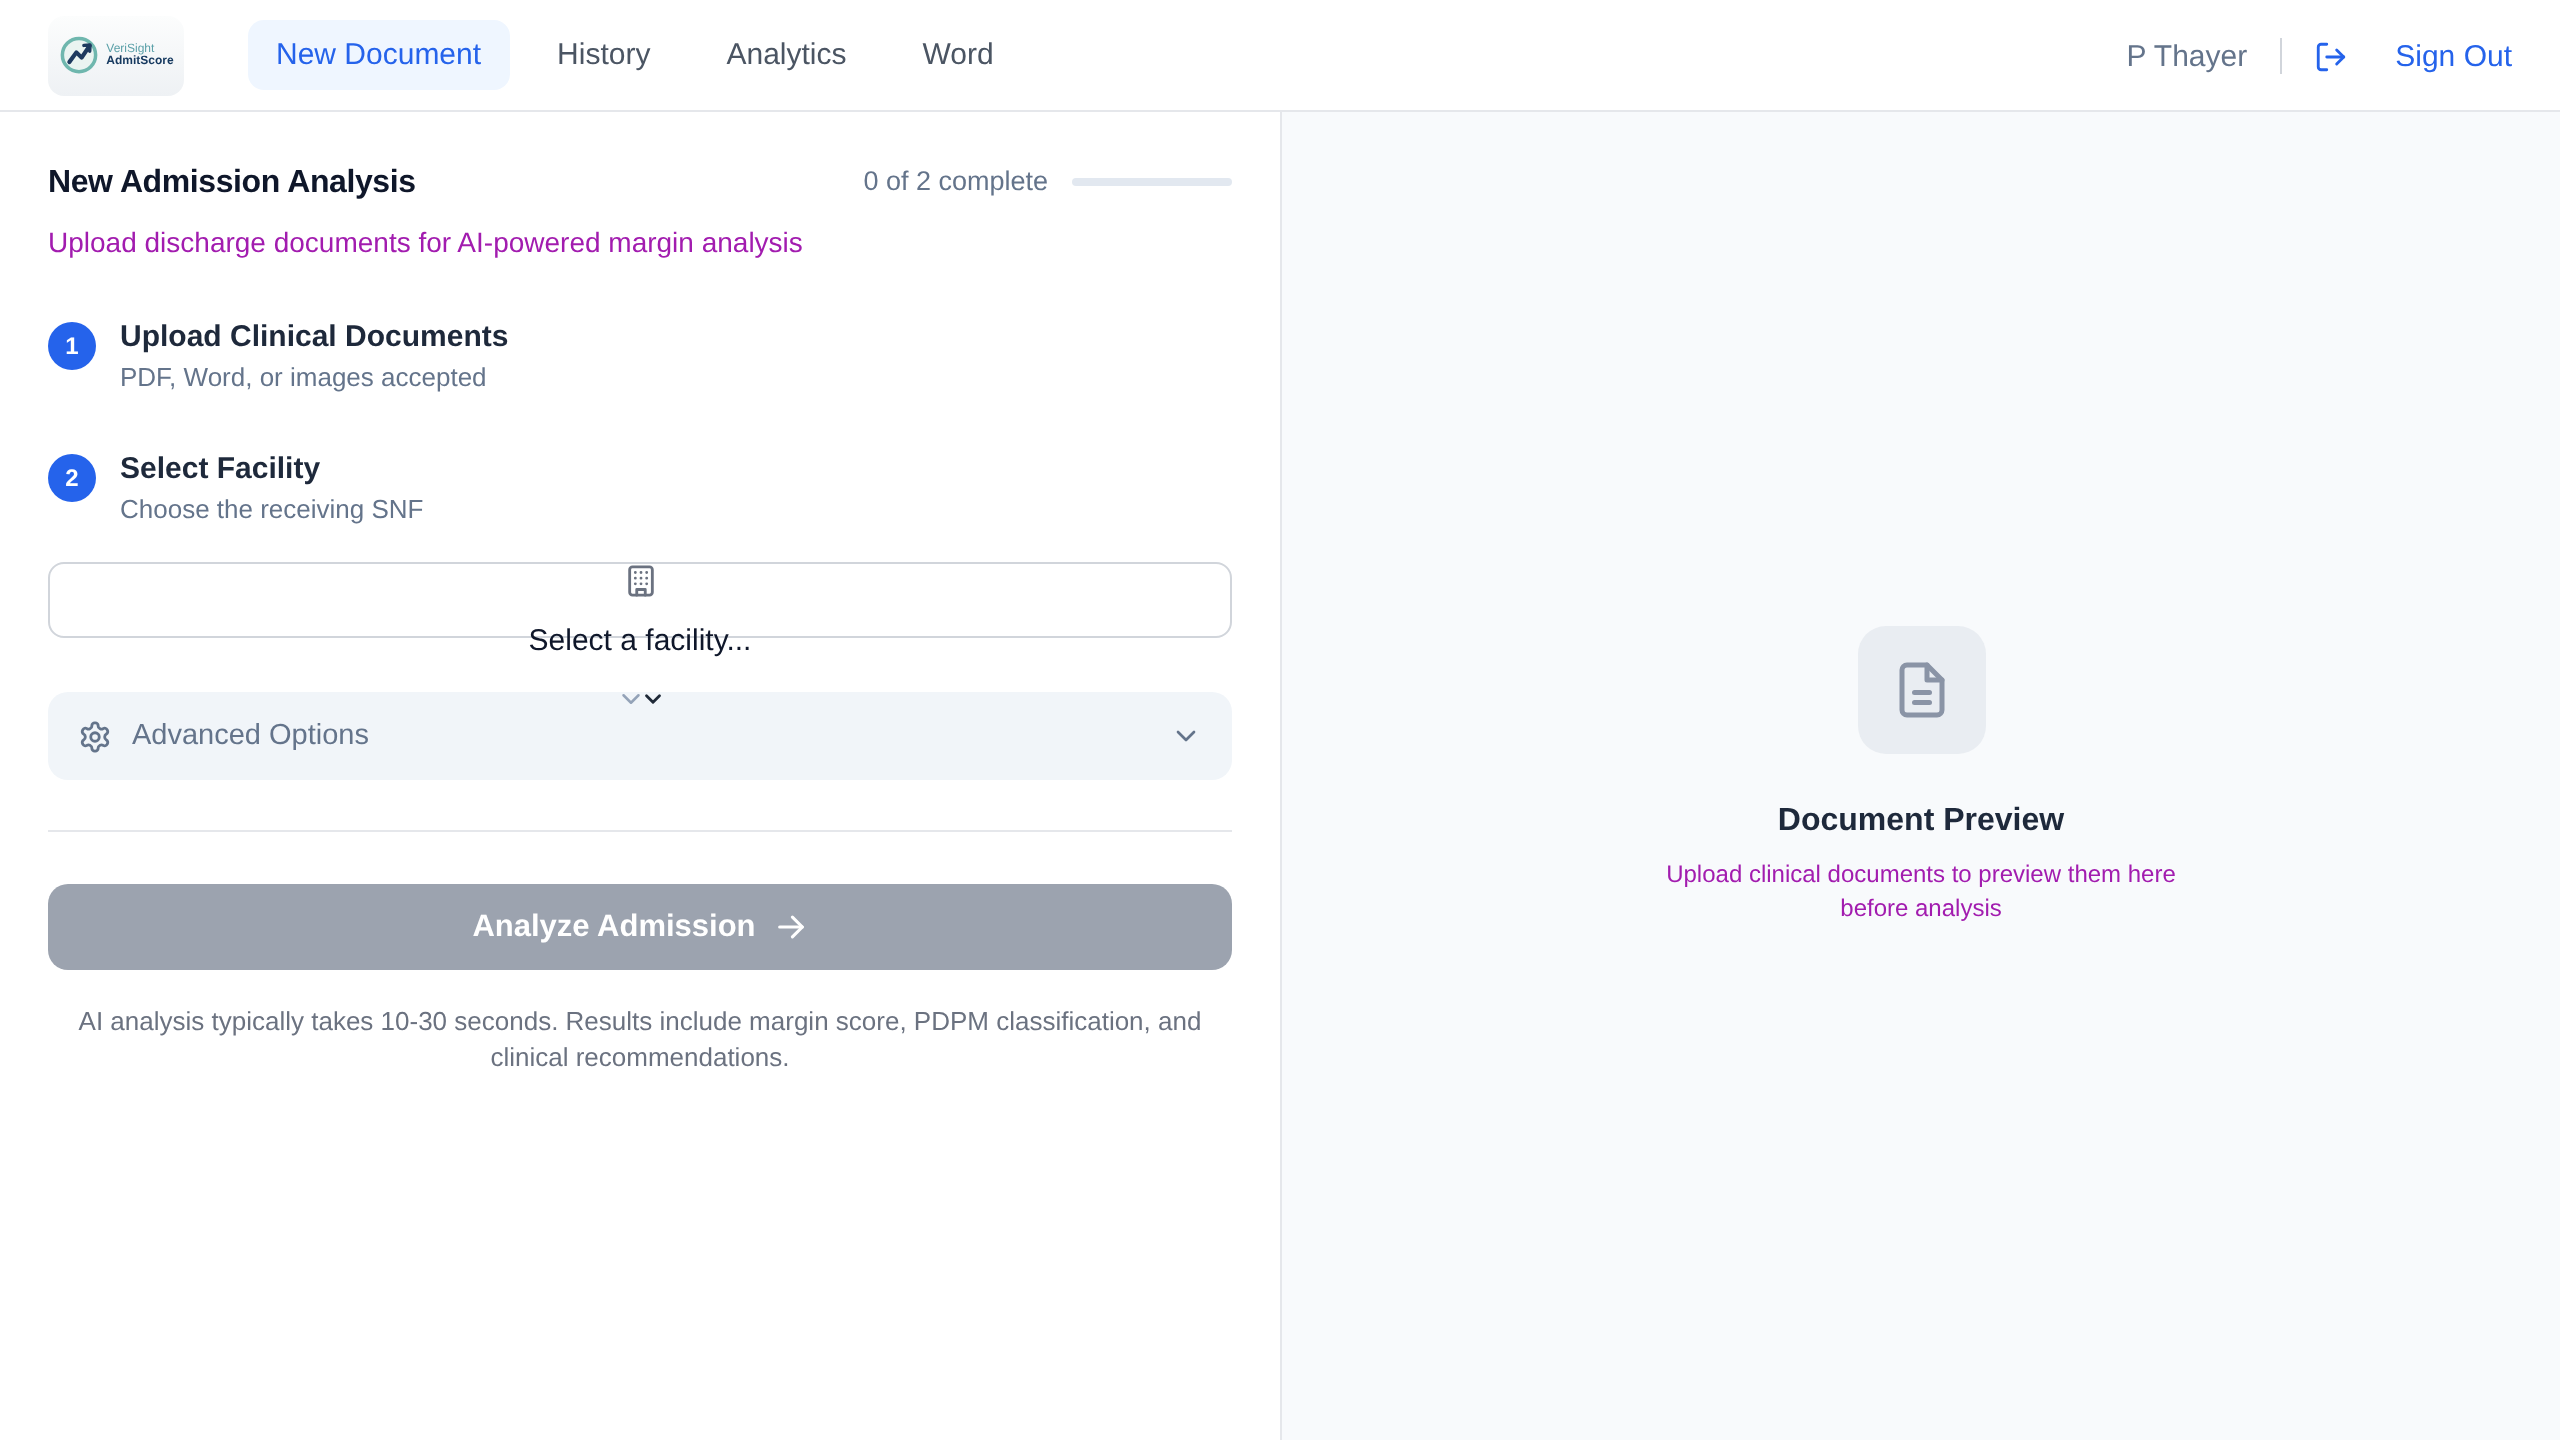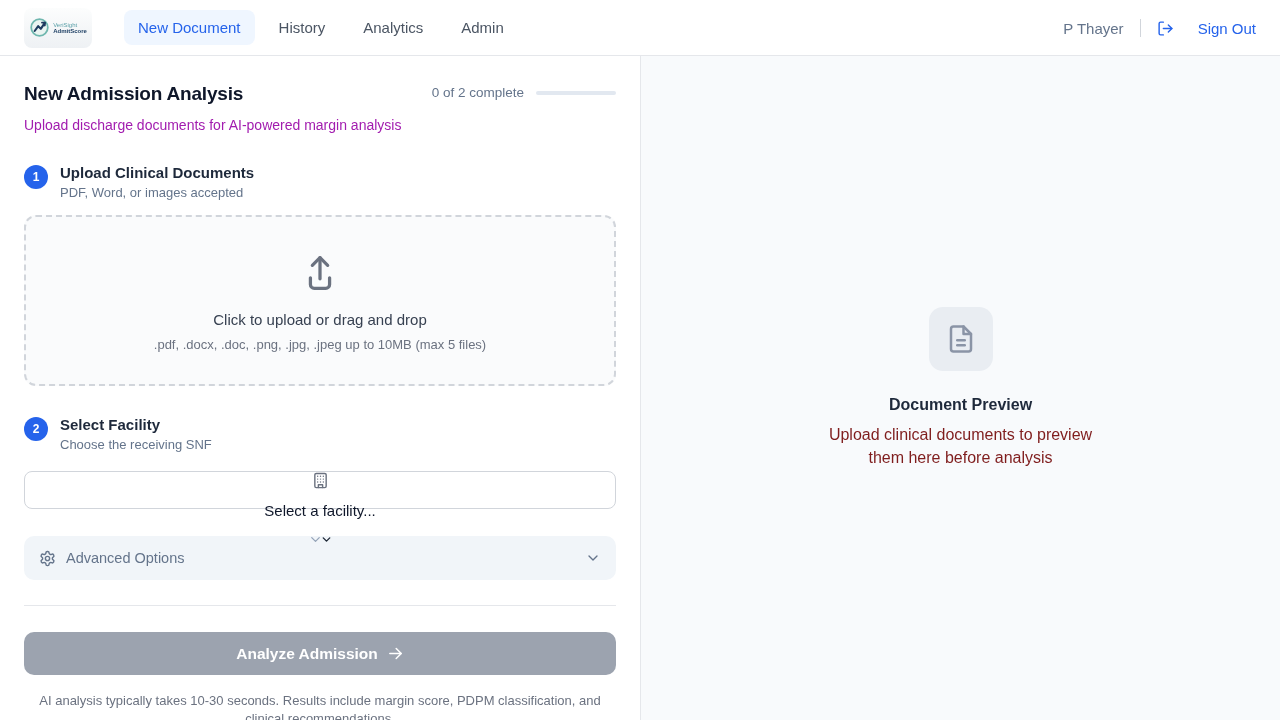--- a/index.html
+++ b/index.html
@@ -39,21 +39,21 @@
   
   .main { display:flex; height:664px; }
   .left-panel { width:640px; padding:24px; background:#ffffff; }
   .right-panel {
     flex:1; background:#f8fafc; border-left:1px solid #e5e7eb;
     display:flex; align-items:center; justify-content:center;
   }
 
   
   .title-row { display:flex; align-items:center; justify-content:space-between; }
-  .page-title { font-size:19px; font-weight:700; color:#0f172a; margin:3px 0 0 0; letter-spacing:-0.2px; }
+  .page-title { font-size:16px; font-weight:700; color:#0f172a; margin:3px 0 0 0; letter-spacing:-0.2px; }
   .progress-group { display:flex; align-items:center; gap:12px; }
   .progress-label { font-size:13.5px; color:#64748b; white-space:nowrap; }
   .progress-track { width:80px; height:4px; background:#e2e8f0; border-radius:2px; overflow:hidden; }
   .progress-fill { height:100%; background:#2563eb; width:0%; }
   .page-subtitle { margin-top:12px; font-size:14px; color:#a21caf; }
 
   .step-header { display:flex; gap:12px; align-items:flex-start; }
   .step1 { margin-top:31px; }
   .step2 { margin-top:30px; }
   .step-circle {
@@ -102,21 +102,21 @@
     line-height:1.42; padding:0 14px;
   }
 
   
   .preview-empty { text-align:center; }
   .preview-icon-box {
     width:64px; height:64px; border-radius:14px; background:#e9edf2;
     margin:0 auto; display:flex; align-items:center; justify-content:center;
   }
   .preview-title { margin-top:25px; font-size:16px; font-weight:700; color:#1e293b; }
-  .preview-sub { margin:9px auto 0; font-size:16px; color:#7f1d1d; width:292px; line-height:1.45; }
+  .preview-sub { margin:9px auto 0; font-size:12px; color:#a21caf; width:292px; line-height:1.45; }
 
   svg { display:block; }
 </style>
 </head>
 <body>
 
 <div class="header">
   <div class="logo-box">
     <span>
       <svg width="21" height="21" viewBox="0 0 24 24">
@@ -128,21 +128,21 @@
     <span class="brand-text">
       <span class="brand-light">VeriSight</span>
       <span class="brand-bold">AdmitScore</span>
     </span>
   </div>
 
   <div class="nav">
     <div class="nav-item active">New Document</div>
     <div class="nav-item">History</div>
     <div class="nav-item">Analytics</div>
-    <div class="nav-item">Admin</div>
+    <div class="nav-item">Word</div>
   </div>
 
   <div class="header-right">
     <span class="user-name">P Thayer</span>
     <span class="vdiv"></span>
     <span class="signout">
       <span>
         <svg width="17" height="17" viewBox="0 0 24 24" fill="none" stroke="#2563eb" stroke-width="2" stroke-linecap="round" stroke-linejoin="round">
           <path d="M9 21H5a2 2 0 0 1-2-2V5a2 2 0 0 1 2-2h4"></path>
           <polyline points="16 17 21 12 16 7"></polyline>
@@ -170,31 +170,20 @@
     <div class="page-subtitle">Upload discharge documents for AI-powered margin analysis</div>
 
     <div class="step-header step1">
       <div class="step-circle">1</div>
       <div>
         <div class="step-title">Upload Clinical Documents</div>
         <div class="step-sub">PDF, Word, or images accepted</div>
       </div>
     </div>
 
-    <div class="dropzone">
-      <span>
-        <svg width="46" height="46" viewBox="0 0 48 48" fill="none" stroke="#6b7280" stroke-width="3.4" stroke-linecap="round" stroke-linejoin="round">
-          <path d="M14 29 v7 a4 4 0 0 0 4 4 h12 a4 4 0 0 0 4 -4 v-7"></path>
-          <path d="M24 8 v22"></path>
-          <path d="M16 16 L24 8 L32 16"></path>
-        </svg>
-      </span>
-      <div class="dz-primary">Click to upload or drag and drop</div>
-      <div class="dz-secondary">.pdf, .docx, .doc, .png, .jpg, .jpeg up to 10MB (max 5 files)</div>
-    </div>
 
     <div class="step-header step2">
       <div class="step-circle">2</div>
       <div>
         <div class="step-title">Select Facility</div>
         <div class="step-sub">Choose the receiving SNF</div>
       </div>
     </div>
 
     <div class="select-box">

